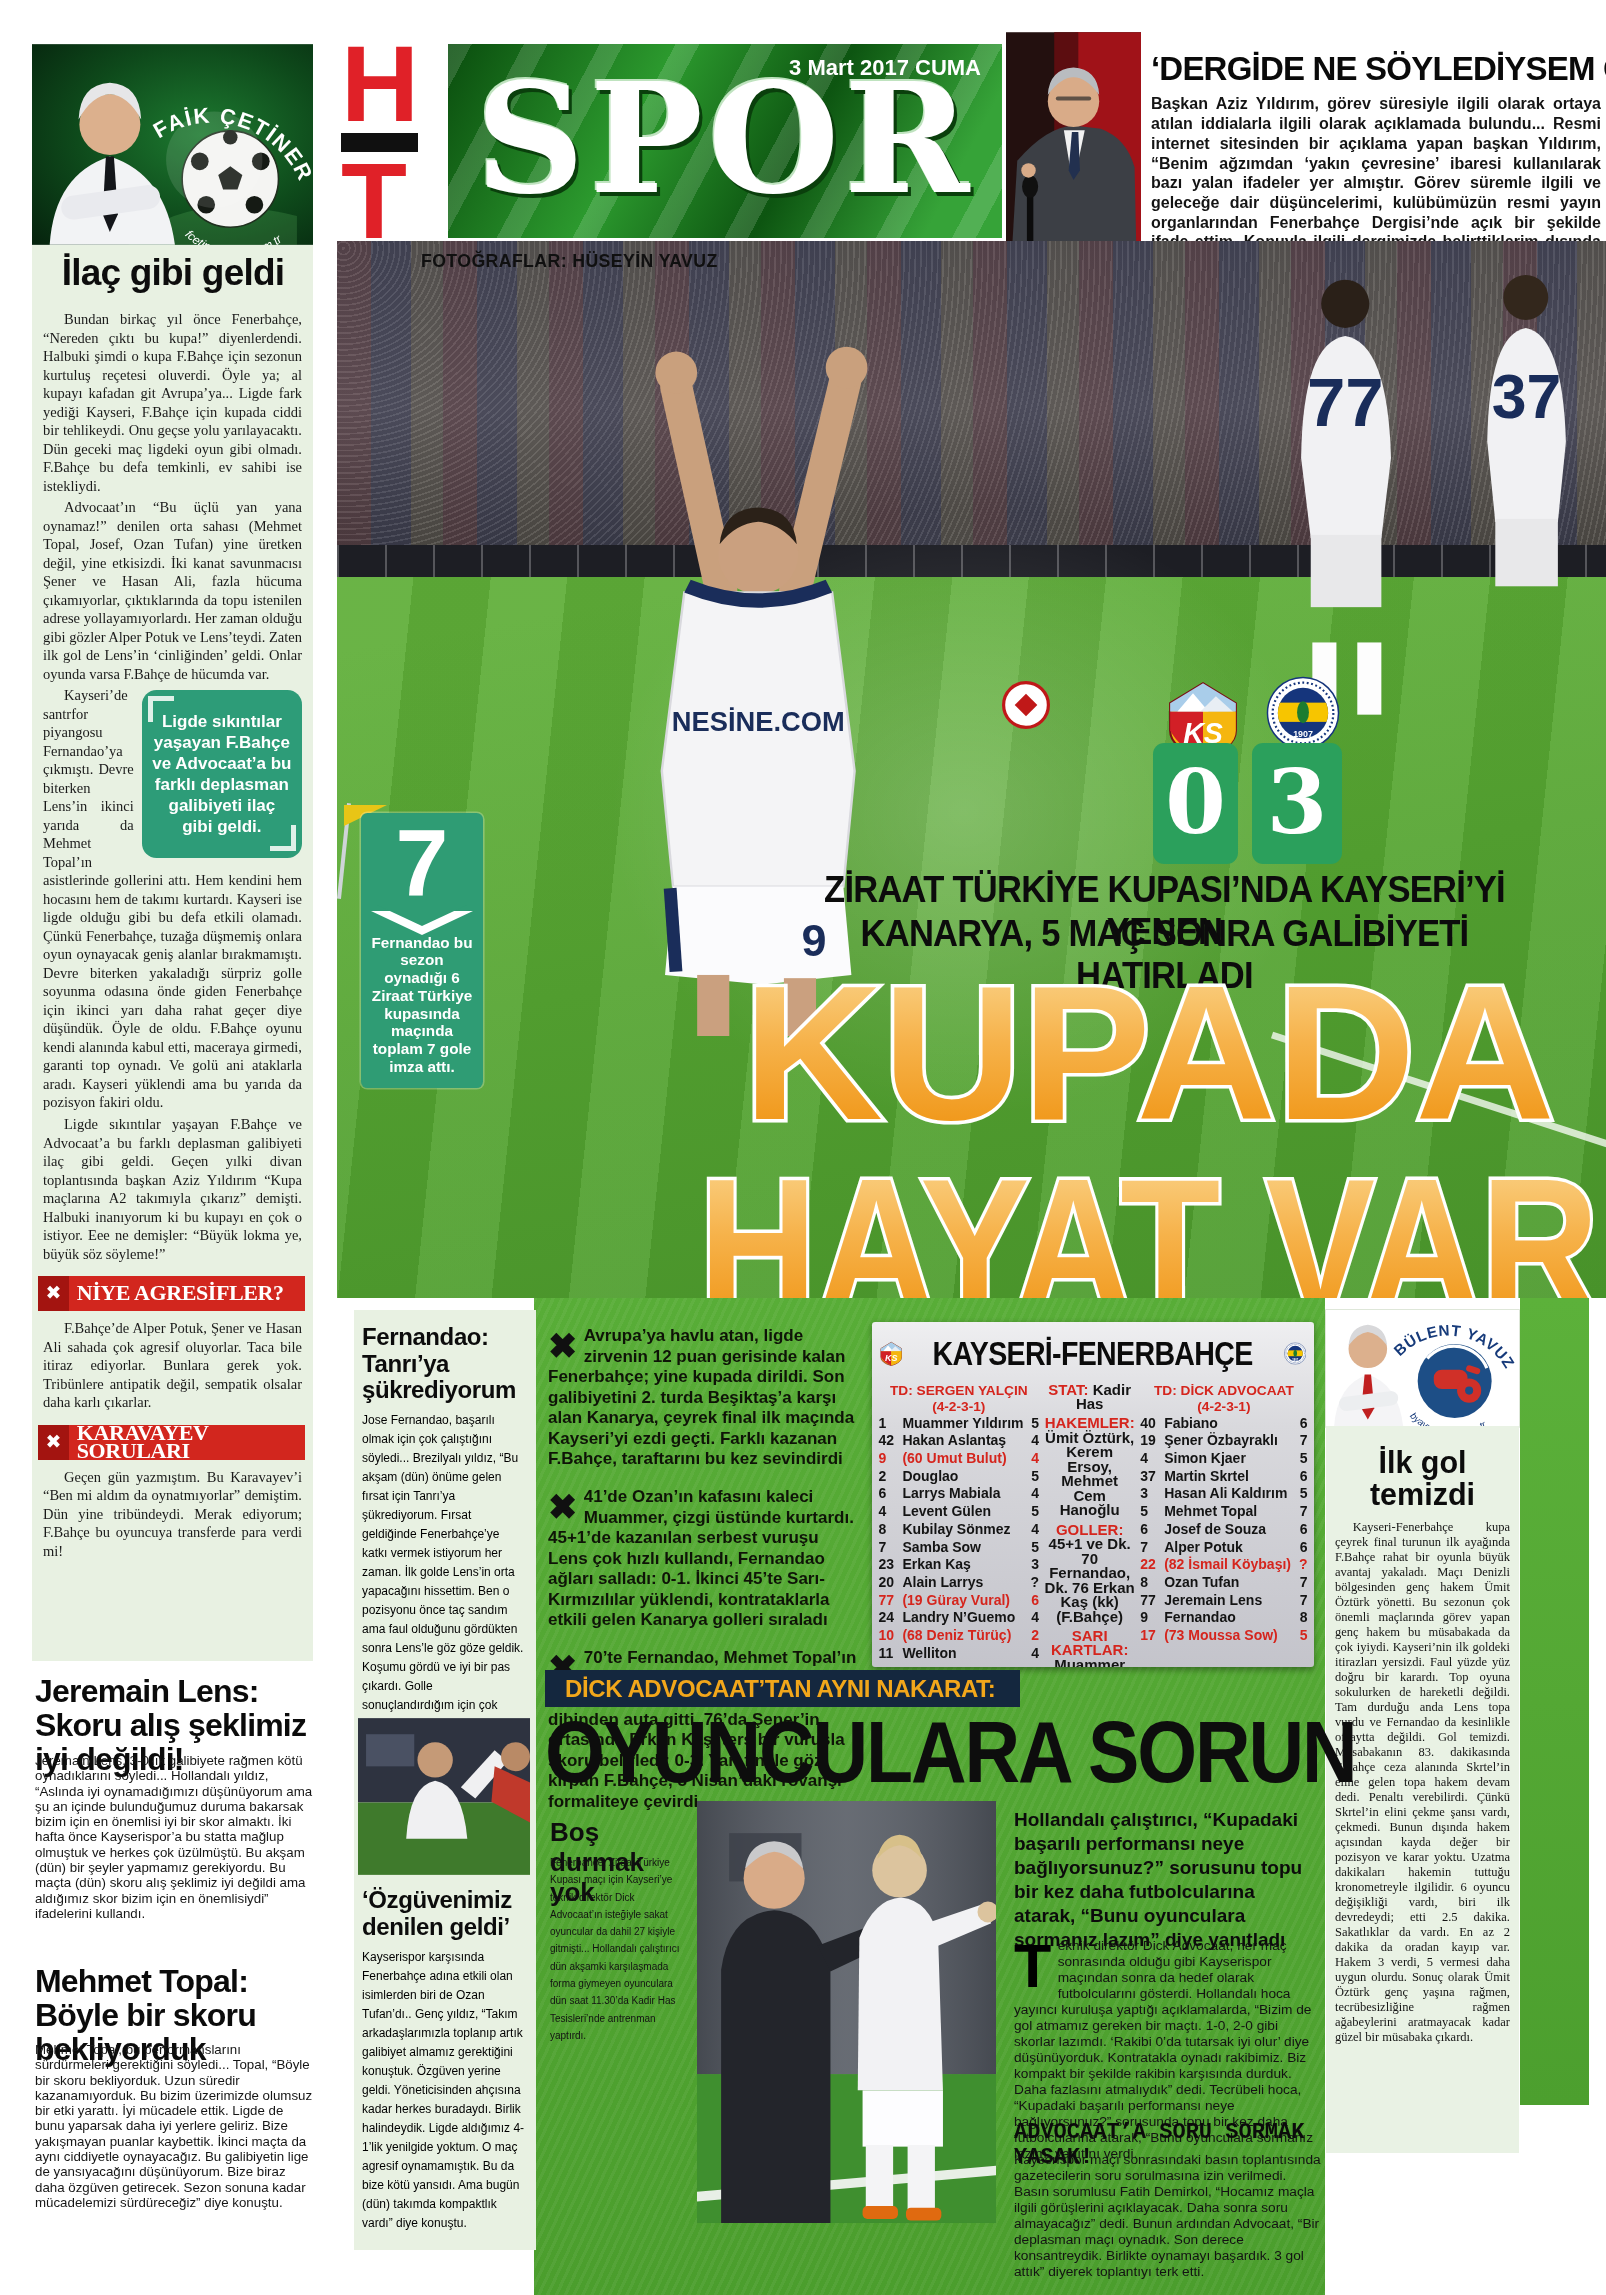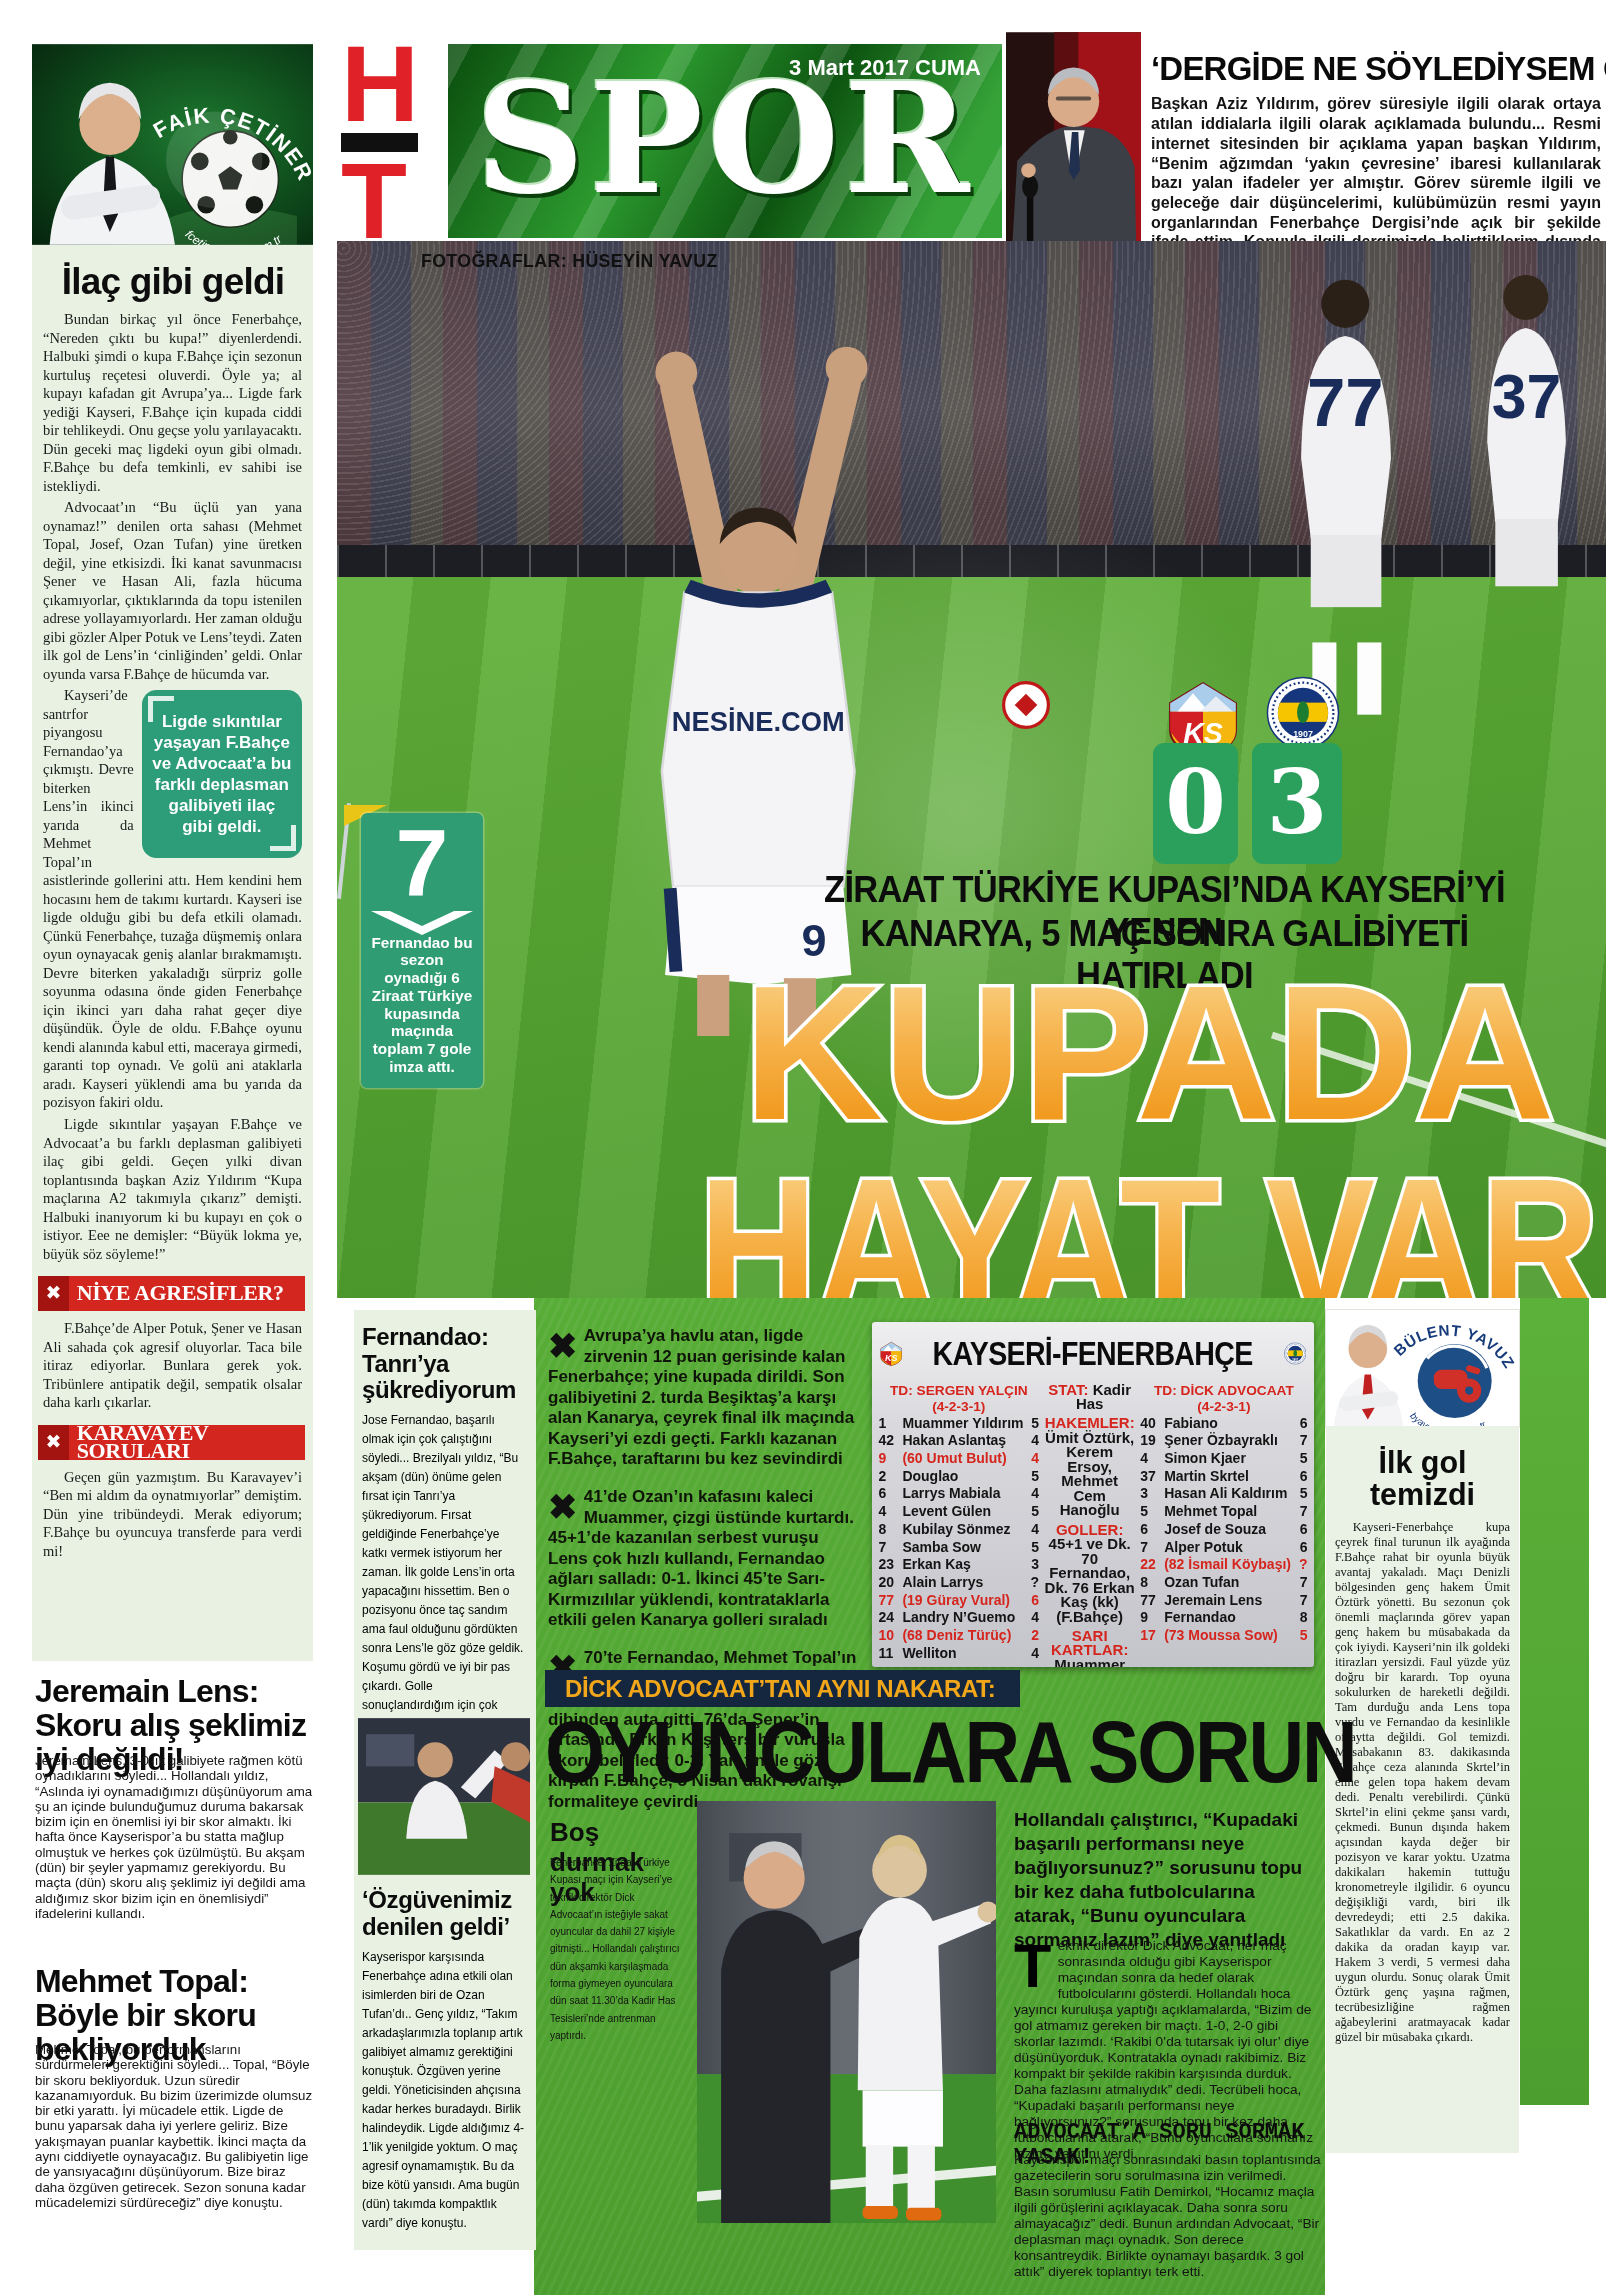--- a/index.html
+++ b/index.html
@@ -3,21 +3,21 @@
 <meta charset="utf-8">
 <style>
   html,body{margin:0;padding:0;background:#888;}
   #page{position:relative;width:1607px;height:2295px;background:#ffffff;overflow:hidden;
         font-family:"Liberation Sans",sans-serif;color:#111;}
   .abs{position:absolute;}
   .serif{font-family:"Liberation Serif",serif;}
   
   .faik-box{left:32px;top:44px;width:281px;height:201px;}
   .left-mint{left:32px;top:245px;width:281px;height:1416px;background:#e8f1e2;}
-  .ilac-head{left:37px;top:261px;width:272px;text-align:center;font-weight:800;font-size:37px;letter-spacing:-0.8px;color:#0d0d0d;}
+  .ilac-head{left:37px;top:252px;width:272px;text-align:center;font-weight:800;font-size:37px;letter-spacing:-0.8px;color:#0d0d0d;}
   .leftflow{left:43px;top:310px;width:259px;font-size:14.5px;line-height:18.5px;text-align:justify;color:#1a1a1a;}
   .leftflow p{margin:0 0 3.2px 0;text-indent:21px;}
   .pullq{float:right;width:141px;margin:3.2px 0 4.8px 8px;background:#2d9c78;border-radius:14.5px;
          color:#fff;font-family:"Liberation Sans",sans-serif;font-weight:700;font-size:17px;line-height:21px;
          text-align:center;padding:21px 9.6px;position:relative;text-indent:0;}
   .pullq .q1,.pullq .q2{position:absolute;width:21px;height:21px;border:5.6px solid #dff0e8;}
   .pullq .q1{left:6.4px;top:6.4px;border-right:none;border-bottom:none;}
   .pullq .q2{right:6.4px;bottom:6.4px;border-left:none;border-top:none;}
   .redbar{display:flex;align-items:center;height:35px;background:#d2261e;color:#fff;margin:13px 0 8px -4.8px;width:267px;}
   .redbar .xbox{width:30.5px;height:35px;background:#a31410;display:flex;align-items:center;justify-content:center;

